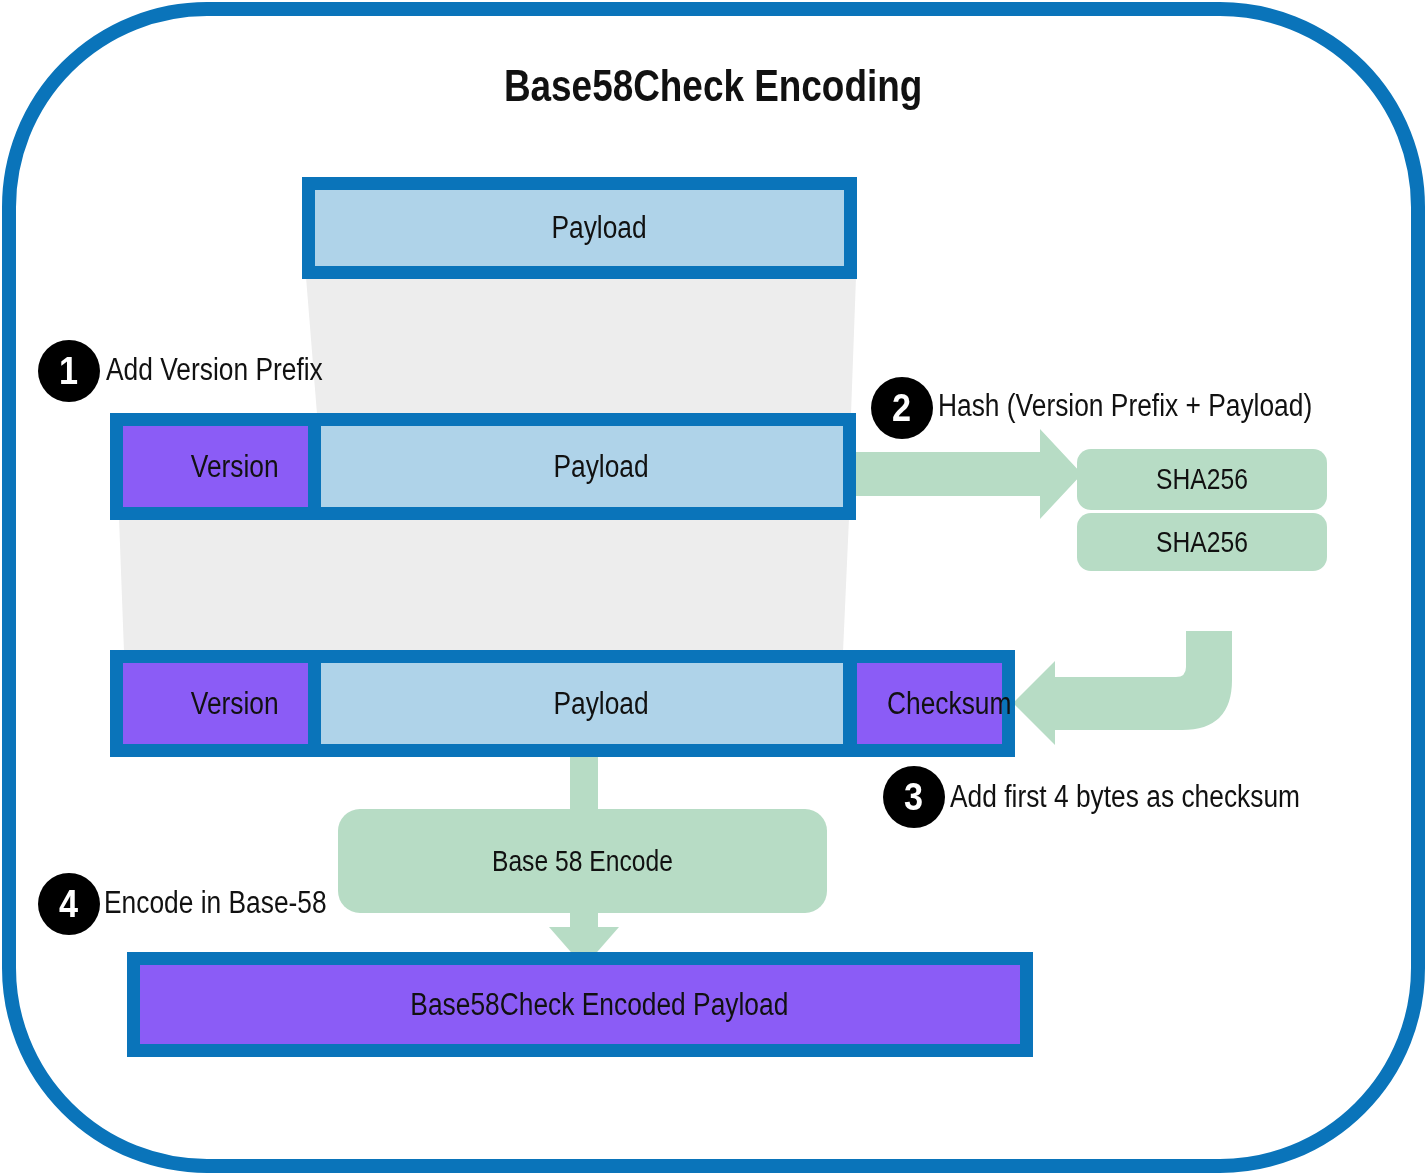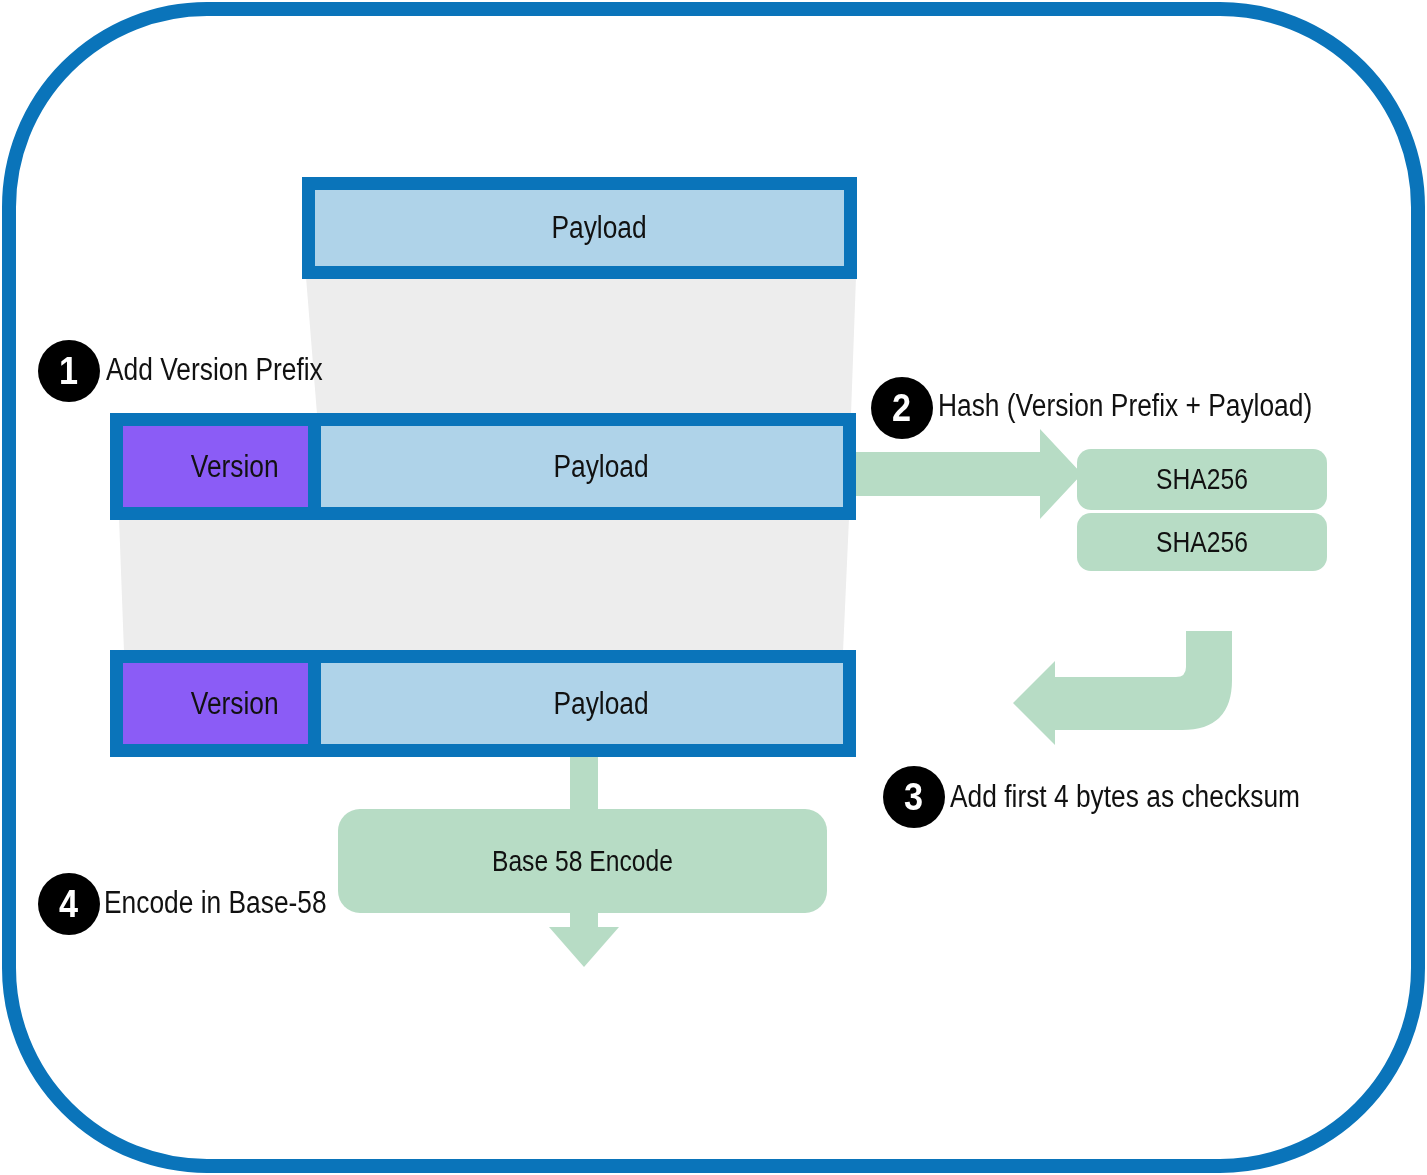--- a/index.html
+++ b/index.html
@@ -52,50 +52,59 @@
 
     <path d="M856,452 L1040,452 L1040,429 L1082,474 L1040,519 L1040,496 L856,496 Z" fill="#b7dcc5"></path>
 
     <path d="M1013,703 L1055,661 L1055,677 L1176,677 Q1186,677 1186,667 L1186,631 L1232,631 L1232,680 Q1232,730 1182,730 L1055,730 L1055,745 Z" fill="#b7dcc5"></path>
 
     <path d="M570,757 L598,757 L598,927 L619,927 L584,967 L549,927 L570,927 Z" fill="#b7dcc5"></path>
   </svg>
 
   <div id="frame"></div>
 
+  <div class="title">
+    <span>Base58Check Encoding</span>
+  </div>
 
   <div class="box blue-fill" style="left:302px;top:177px;width:555px;height:102px;">
     <span class="box-text">Payload</span>
   </div>
 
   <div class="box white-fill" style="left:110px;top:413px;width:211px;height:107px;">
     <span class="box-text">Version</span>
   </div>
   <div class="box blue-fill" style="left:308px;top:413px;width:548px;height:107px;">
     <span class="box-text">Payload</span>
   </div>
 
   <div class="box white-fill" style="left:110px;top:650px;width:211px;height:107px;">
     <span class="box-text">Version</span>
+  </div>
+  <div class="box white-fill" style="left:844px;top:650px;width:171px;height:107px;">
+    <span class="box-text">Checksum</span>
   </div>
   <div class="box blue-fill" style="left:308px;top:650px;width:548px;height:107px;">
     <span class="box-text">Payload</span>
   </div>
 
   <div class="gbox" style="left:1077px;top:449px;width:250px;height:61px;">
     <span class="box-text">SHA256</span>
   </div>
   <div class="gbox" style="left:1077px;top:513px;width:250px;height:58px;">
     <span class="box-text">SHA256</span>
   </div>
 
   <div class="gbox" style="left:338px;top:809px;width:489px;height:104px;border-radius:22px;">
     <span class="box-text">Base 58 Encode</span>
   </div>
 
+  <div class="box white-fill" style="left:127px;top:952px;width:906px;height:105px;">
+    <span class="box-text">Base58Check Encoded Payload</span>
+  </div>
 
   <div class="step-circle" style="left:38px;top:340px;">
     <span>1</span>
   </div>
   <div class="step-label" style="left:106px;top:348px;">Add Version Prefix</div>
 
   <div class="step-circle" style="left:871px;top:377px;">
     <span>2</span>
   </div>
   <div class="step-label" style="left:938px;top:384px;">Hash (Version Prefix + Payload)</div>

